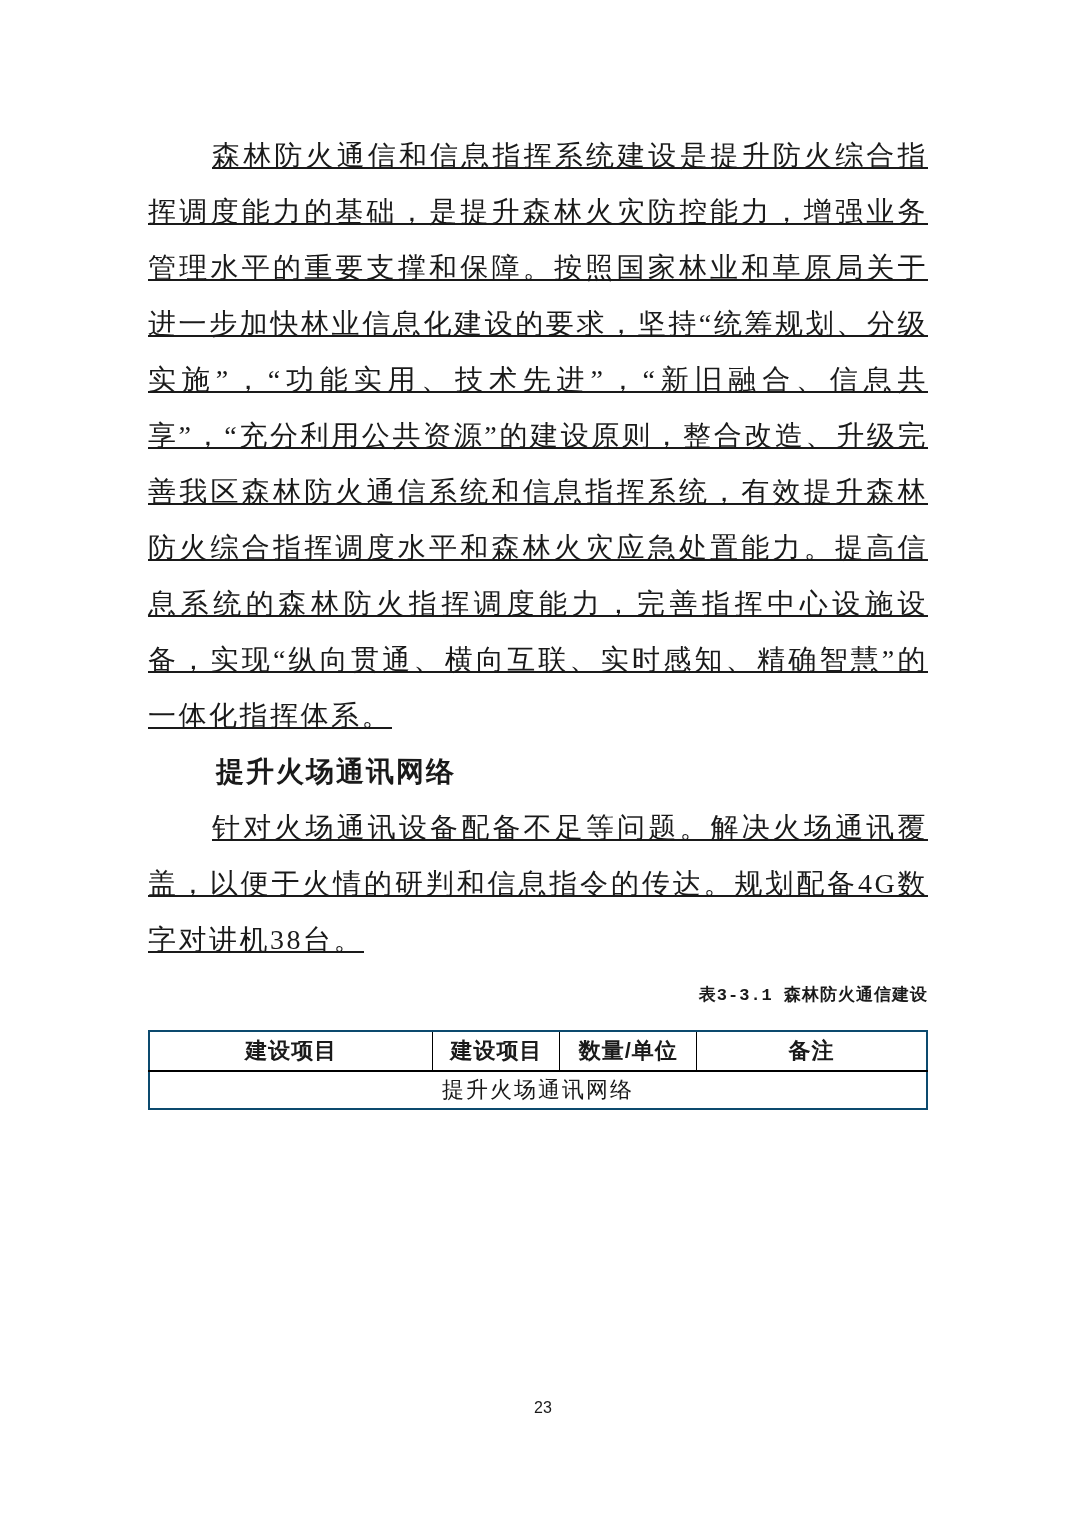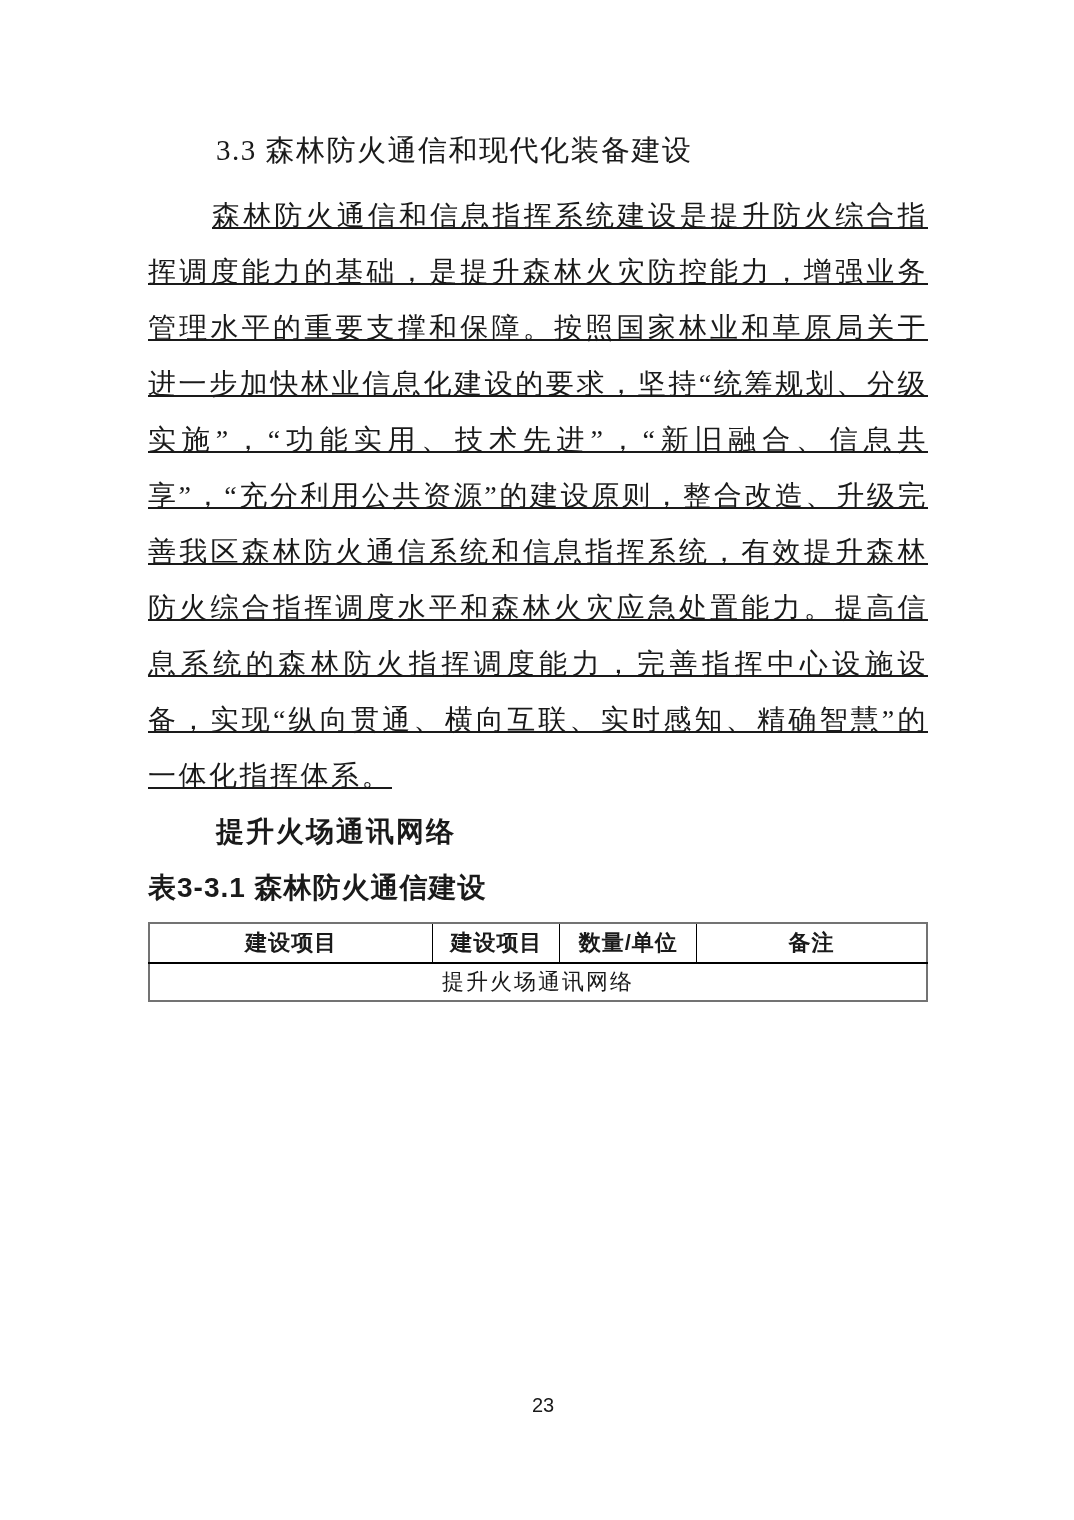--- a/index.html
+++ b/index.html
@@ -46,31 +46,31 @@
     text-indent: 68px;
     letter-spacing: 2px;
   }
   .sub-heading.equipment {
     margin-top: 2px;
   }
   .body-para.last {
     margin-top: 14px;
   }
   .table-caption {
-    font-size: 28px;
+    font-size: 17px;
     font-weight: bold;
     line-height: 56px;
-    text-align: left;
+    text-align: right;
     letter-spacing: 1px;
-    font-family: Liberation Sans, sans-serif;
+    font-family: Liberation Mono, monospace;
   }
   table.data-table {
     width: 100%;
     border-collapse: collapse;
-    border: 2px solid #737373;
+    border: 2px solid #0c4a6e;
     margin-top: 6px;
   }
   table.data-table th {
     border: 1px solid #000000;
     border-bottom: 2px solid #000000;
     font-size: 22px;
     font-weight: bold;
     text-align: center;
     padding: 4px 2px;
     letter-spacing: 1px;
@@ -86,36 +86,36 @@
   }
   td.group-cell {
     letter-spacing: 3px;
   }
   .page-number {
     position: absolute;
     left: 12px;
     right: 0;
     bottom: 103px;
     text-align: center;
-    font-size: 20px;
+    font-size: 16px;
     color: #1a1a1a;
     font-family: "Liberation Sans", "DejaVu Sans", sans-serif;
   }
 </style>
 </head>
 <body>
 
 <div class="page">
 
-  <h2 class="section-title">3.3 森林防火通信和现代化装备建设</h2>
 
   <p class="body-para">森林防火通信和信息指挥系统建设是提升防火综合指挥调度能力的基础，是提升森林火灾防控能力，增强业务管理水平的重要支撑和保障。按照国家林业和草原局关于进一步加快林业信息化建设的要求，坚持“统筹规划、分级实施”，“功能实用、技术先进”，“新旧融合、信息共享”，“充分利用公共资源”的建设原则，整合改造、升级完善我区森林防火通信系统和信息指挥系统，有效提升森林防火综合指挥调度水平和森林火灾应急处置能力。提高信息系统的森林防火指挥调度能力，完善指挥中心设施设备，实现“纵向贯通、横向互联、实时感知、精确智慧”的一体化指挥体系。</p>
 
   <h3 class="sub-heading">提升火场通讯网络</h3>
 
+  <p class="body-para">针对火场通讯设备配备不足等问题。解决火场通讯覆盖，以便于火情的研判和信息指令的传达。规划配备4G数字对讲机38台。</p>
 
   <div class="table-caption">表3-3.1 森林防火通信建设</div>
 
   <table class="data-table">
     <colgroup>
       <col style="width:36.5%">
       <col style="width:16.3%">
       <col style="width:17.6%">
       <col style="width:29.6%">
     </colgroup>

